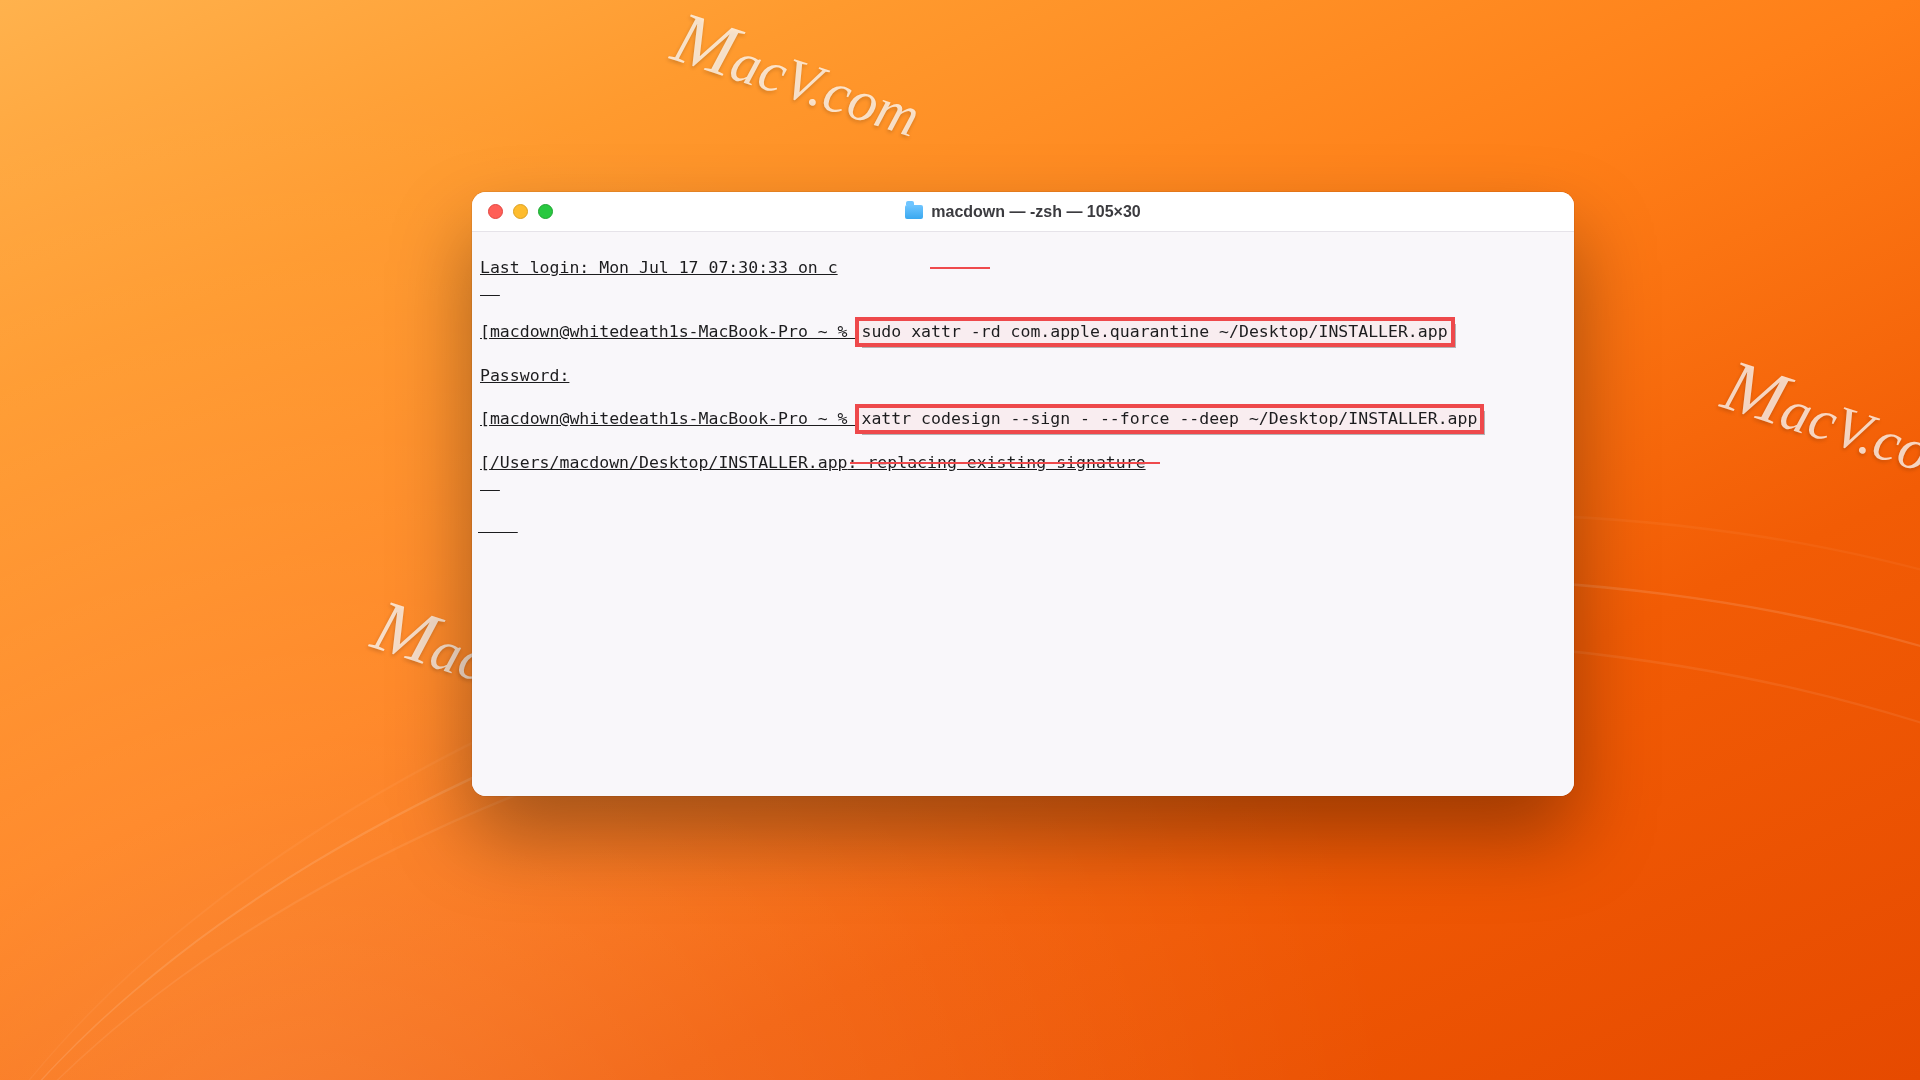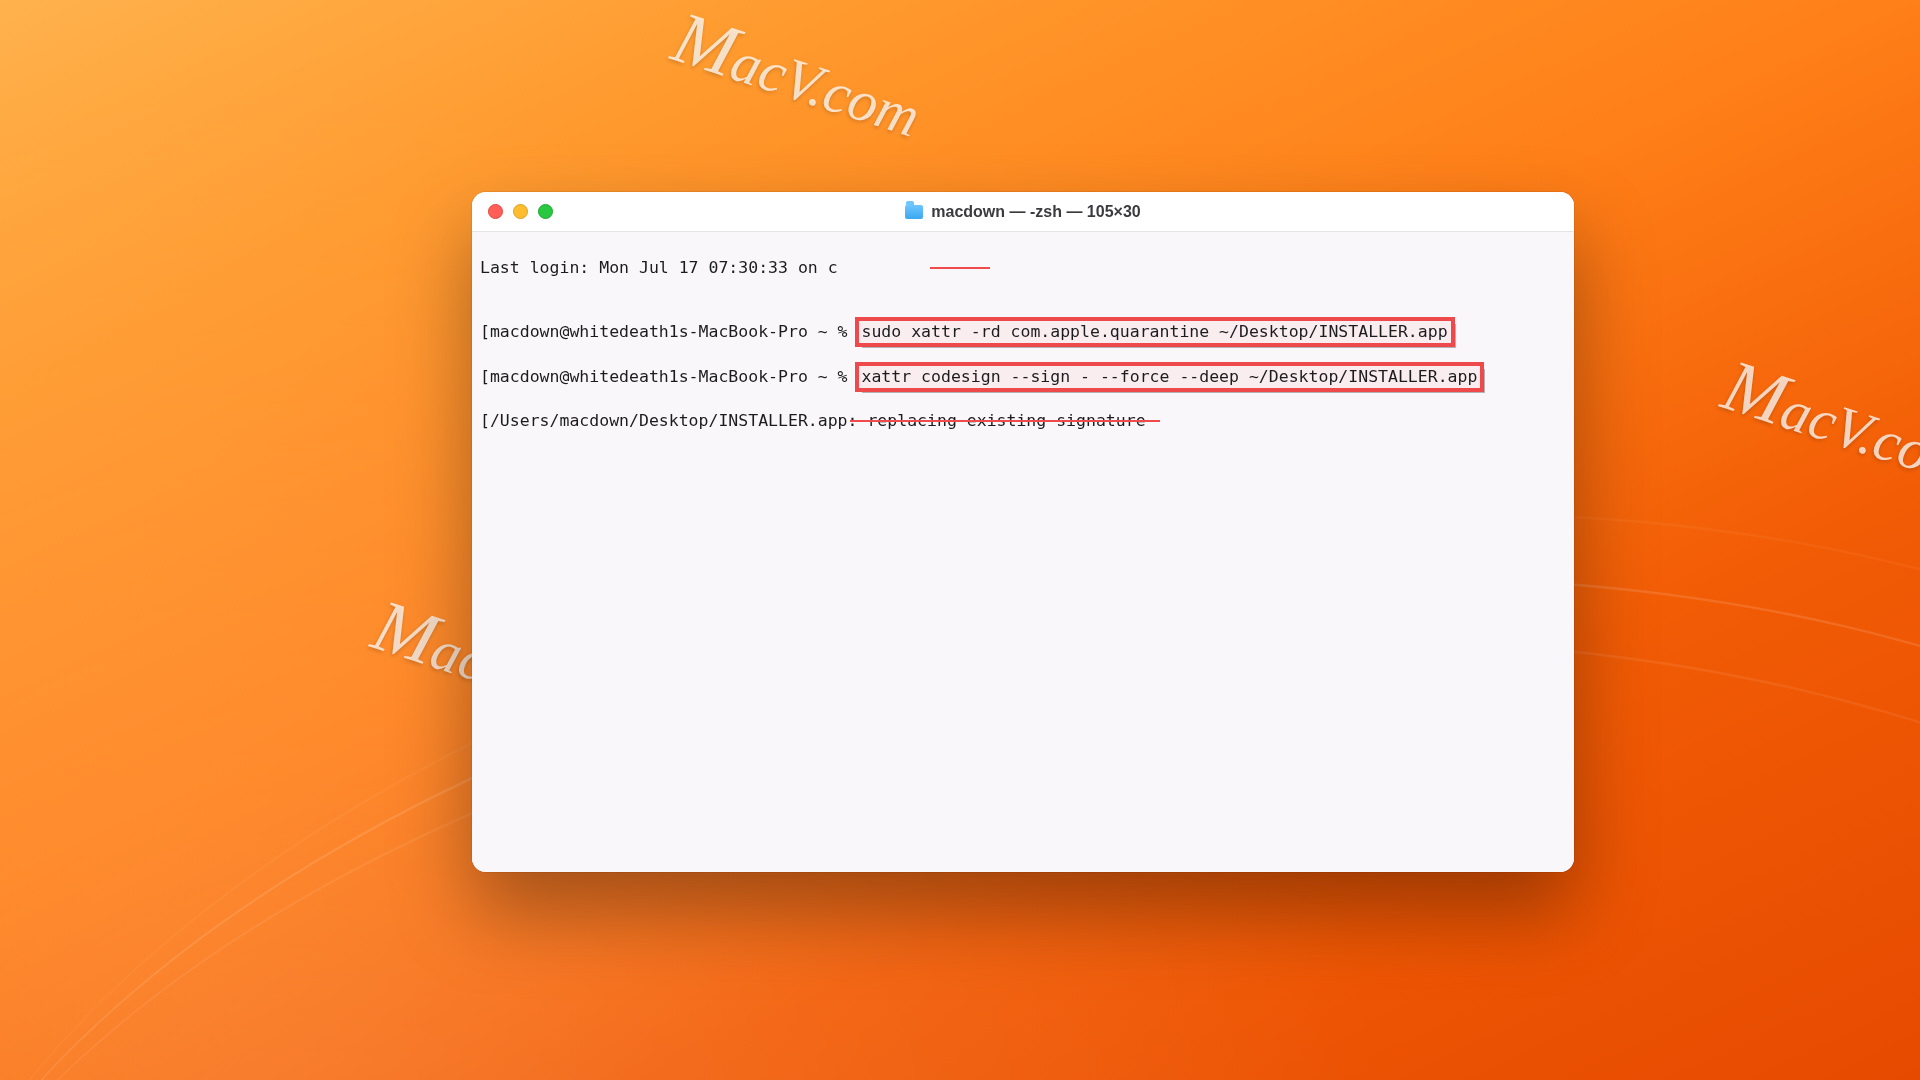--- a/index.html
+++ b/index.html
@@ -37,21 +37,21 @@
   }
   .watermark .big { font-size: 74px; }
   .wm1 { top: 32px;  left: 670px; transform: rotate(18deg); }
   .wm2 { top: 620px; left: 370px; transform: rotate(18deg); }
   .wm3 { top: 380px; left: 1720px; transform: rotate(18deg); }
 
   
   .window {
     position: absolute;
     left: 472px; top: 192px;
-    width: 1102px; height: 680px;
+    width: 1102px; height: 604px;
     background: #faf8fb;
     border-radius: 14px;
     box-shadow: 0 40px 80px rgba(0,0,0,0.35), 0 0 0 1px rgba(0,0,0,0.06);
     overflow: hidden;
     display: flex; flex-direction: column;
   }
   .titlebar {
     height: 40px;
     background: #ffffff;
     border-bottom: 1px solid #e6e3e9;
@@ -82,20 +82,21 @@
   .term-body {
     flex:1;
     padding: 4px 6px;
     font-family: "Menlo","Consolas",monospace;
     font-size: 16.5px;
     line-height: 21px;
     color:#1c1c1e;
     white-space: pre;
     position: relative;
     background:#f9f7fa;
+    text-decoration:underline;
   }
   .line { position: relative; padding: 0 2px; }
   .bracket { color:#1c1c1e; }
   .hlwrap {
     display:inline-block; position:relative;
     padding: 1px 4px 2px 4px;
     background: rgba(255,0,0,0.04);
     outline: 4px solid #ee494b;
     outline-offset: -1px;
     box-shadow: 4px 4px 0 rgba(0,0,0,0.28);
@@ -131,19 +132,20 @@
         <span class="folder-icon"></span>
         <span class="title-text">macdown — -zsh — 105×30</span>
       </div>
     </div>
 
     <div class="term-body">
 <div class="line"><span>Last login: Mon Jul 17 07:30:33 on c</span>
   <span class="strike" style="left:452px; top:10px; width:60px;"></span>
 </div>
 <div class="line"><span class="bracket">[</span><span>macdown@whitedeath1s-MacBook-Pro ~ % </span><span class="hlwrap"><span>sudo xattr -rd com.apple.quarantine ~/Desktop/INSTALLER.app</span></span></div>
+<div class="line"><span>Password:</span></div>
 <div class="line"><span class="bracket">[</span><span>macdown@whitedeath1s-MacBook-Pro ~ % </span><span class="hlwrap"><span>xattr codesign --sign - --force --deep ~/Desktop/INSTALLER.app</span></span></div>
 <div class="line" style="position:relative;"><span class="bracket">[</span><span>/Users/macdown/Desktop/INSTALLER.app</span><span>: replacing existing signature</span>
   <span class="strike" style="left:372px; top:10px; width:310px;"></span>
 </div>
     </div>
   </div>
 </div>
 
 </body></html>

